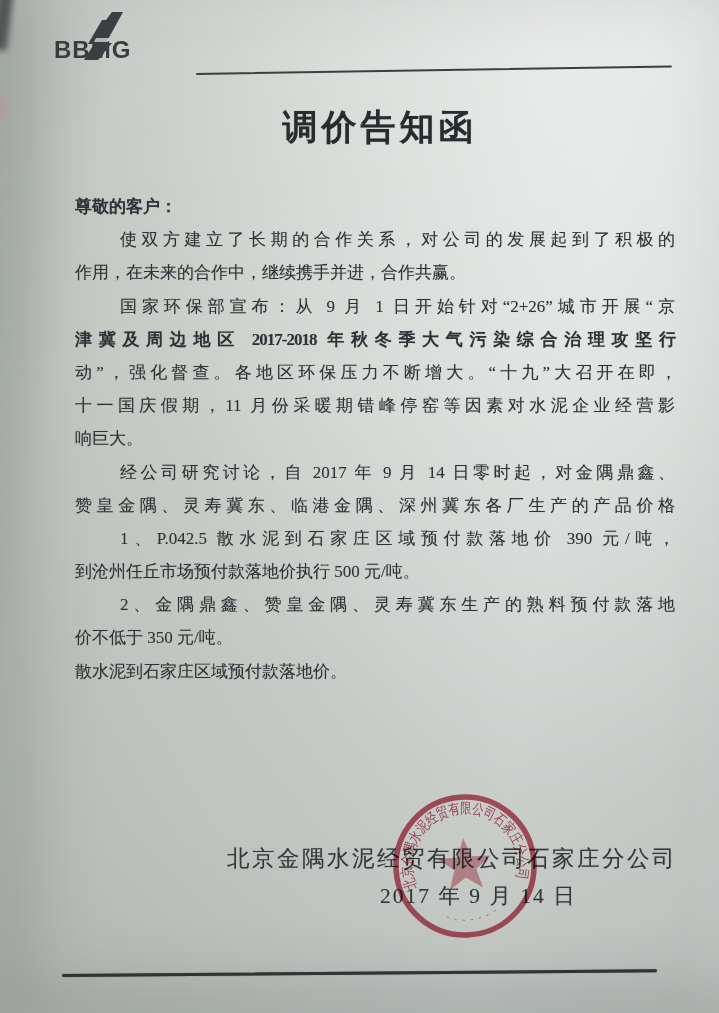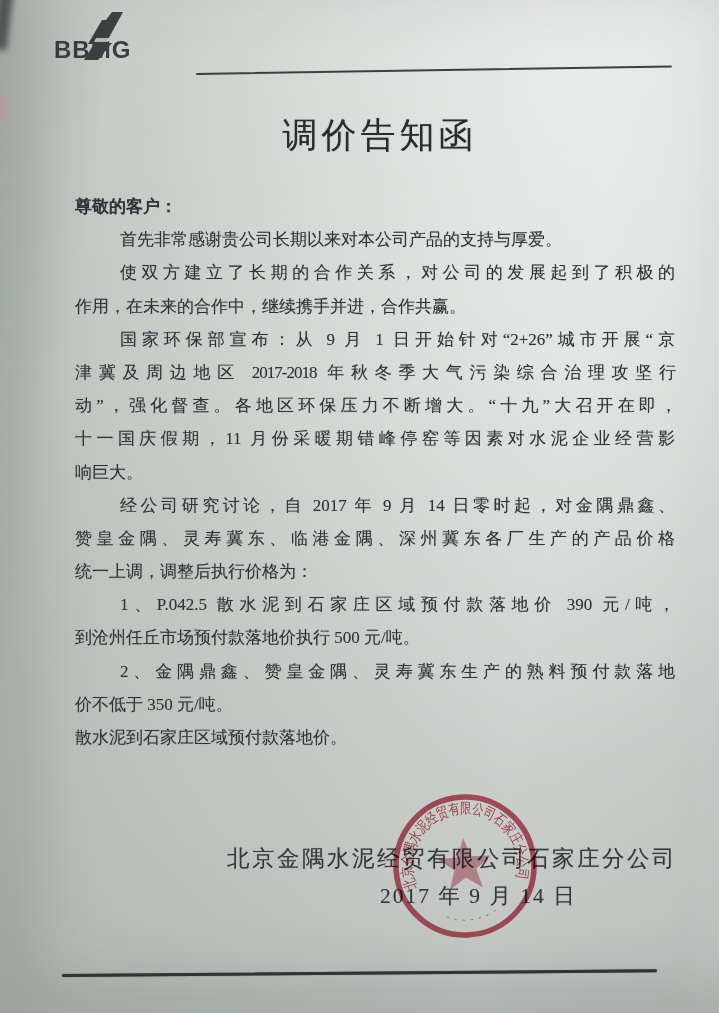--- a/index.html
+++ b/index.html
@@ -31,34 +31,34 @@
     transform:rotate(-0.9deg);transform-origin:left center;
   }
   .footer-rule{
     position:absolute;left:62px;top:974px;width:595px;height:2.6px;
     background:#303534;border-radius:3px;
     transform:rotate(-0.45deg);transform-origin:left center;
     box-shadow:0 0 1px rgba(40,45,44,.6);
   }
 
   .title{
-    position:absolute;left:80px;top:112px;width:600px;text-align:center;
-    font-size:35px;font-weight:normal;letter-spacing:4px;color:#272c2f;
+    position:absolute;left:80px;top:104px;width:600px;text-align:center;
+    font-size:35px;font-weight:bold;letter-spacing:4px;color:#272c2f;
     text-shadow:0 0 1px rgba(39,44,47,.35);
   }
 
   .body{
     position:absolute;left:75px;top:190px;width:600px;
     font-size:17px;color:#2e3337;
     text-shadow:0 0 1px rgba(46,51,55,.28);
   }
   .line{height:33.2px;line-height:33.2px;white-space:nowrap;}
   .indent{padding-left:45px;}
   .fill{text-align:justify;text-align-last:justify;}
-  .t1{letter-spacing:-1px;}
+  .t1{letter-spacing:-1px;font-weight:bold;}
   .t2{letter-spacing:-2px;}
   .bold{font-weight:bold;}
 
   .sig-company{
     position:absolute;top:843px;left:0;width:677px;text-align:right;
     font-size:22.5px;letter-spacing:2.5px;color:#33383c;
     text-shadow:0 0 1px rgba(46,51,55,.3);
   }
   .sig-date{
     position:absolute;top:881px;left:380px;width:200px;
@@ -86,31 +86,29 @@
       <path d="M 20 28 L 34 28 L 32 32 L 18 32 Z" fill="#c9cec9" opacity="0.85"></path>
     </svg>
   </div>
 
   <div class="header-rule"></div>
 
   <div class="title">调价告知函</div>
 
   <div class="body">
     <div class="line bold">尊敬的客户：</div>
-    <div class="line indent">首先非常感谢贵公司长期以来对本公司产品的支持与厚爱。</div>
     <div class="line indent fill">使双方建立了长期的合作关系，对公司的发展起到了积极的</div>
     <div class="line">作用，在未来的合作中，继续携手并进，合作共赢。</div>
     <div class="line indent fill">国家环保部宣布：从 9 月 1 日开始针对“2+26”城市开展“京</div>
     <div class="line fill t1">津冀及周边地区 2017-2018 年秋冬季大气污染综合治理攻坚行</div>
     <div class="line fill t2">动”，强化督查。各地区环保压力不断增大。“十九”大召开在即，</div>
     <div class="line fill">十一国庆假期，11 月份采暖期错峰停窑等因素对水泥企业经营影</div>
     <div class="line">响巨大。</div>
     <div class="line indent fill">经公司研究讨论，自 2017 年 9 月 14 日零时起，对金隅鼎鑫、</div>
     <div class="line fill">赞皇金隅、灵寿冀东、临港金隅、深州冀东各厂生产的产品价格</div>
-    <div class="line">统一上调，调整后执行价格为：</div>
     <div class="line indent fill">1、P.042.5 散水泥到石家庄区域预付款落地价 390 元/吨，</div>
     <div class="line">到沧州任丘市场预付款落地价执行 500 元/吨。</div>
     <div class="line indent fill">2、金隅鼎鑫、赞皇金隅、灵寿冀东生产的熟料预付款落地</div>
     <div class="line">价不低于 350 元/吨。</div>
     <div class="line">散水泥到石家庄区域预付款落地价。</div>
   </div>
 
   <div class="sig-company">北京金隅水泥经贸有限公司石家庄分公司</div>
   <div class="sig-date">2017 年 9 月 14 日</div>
 

